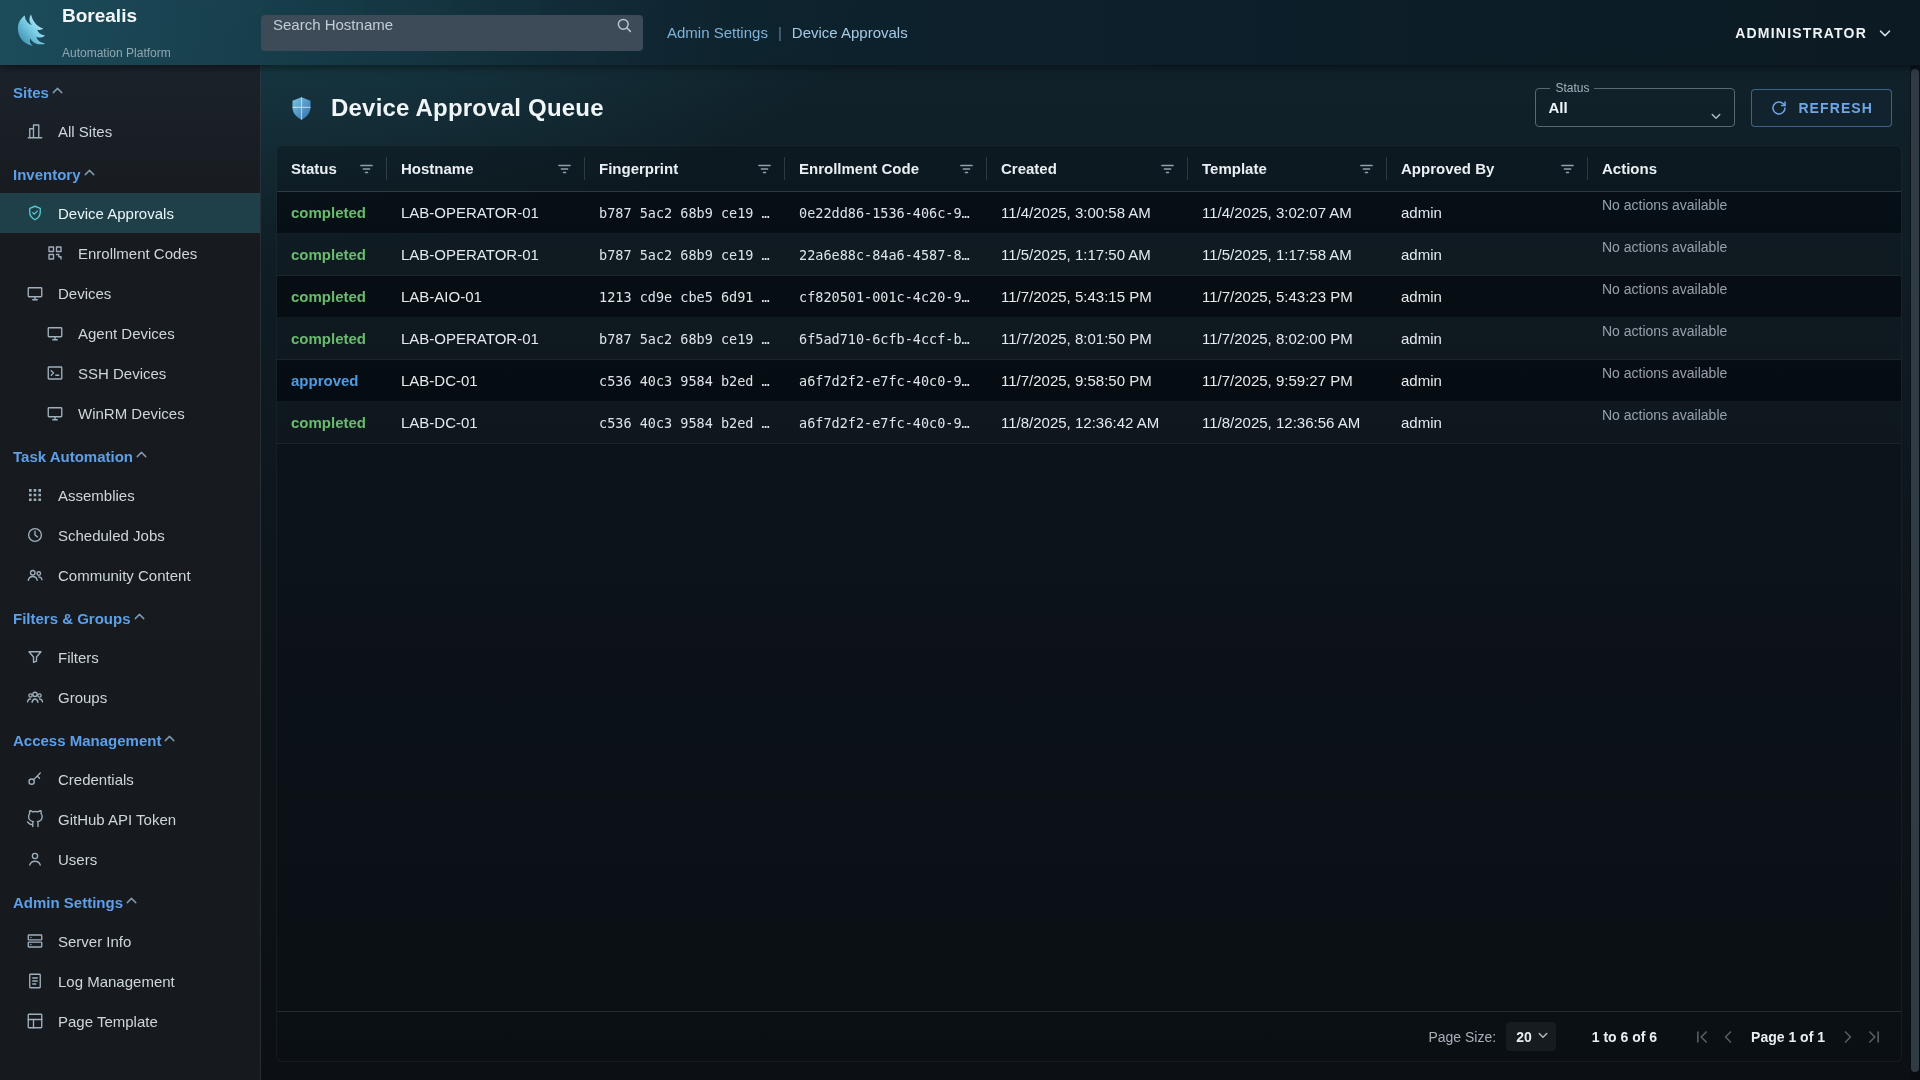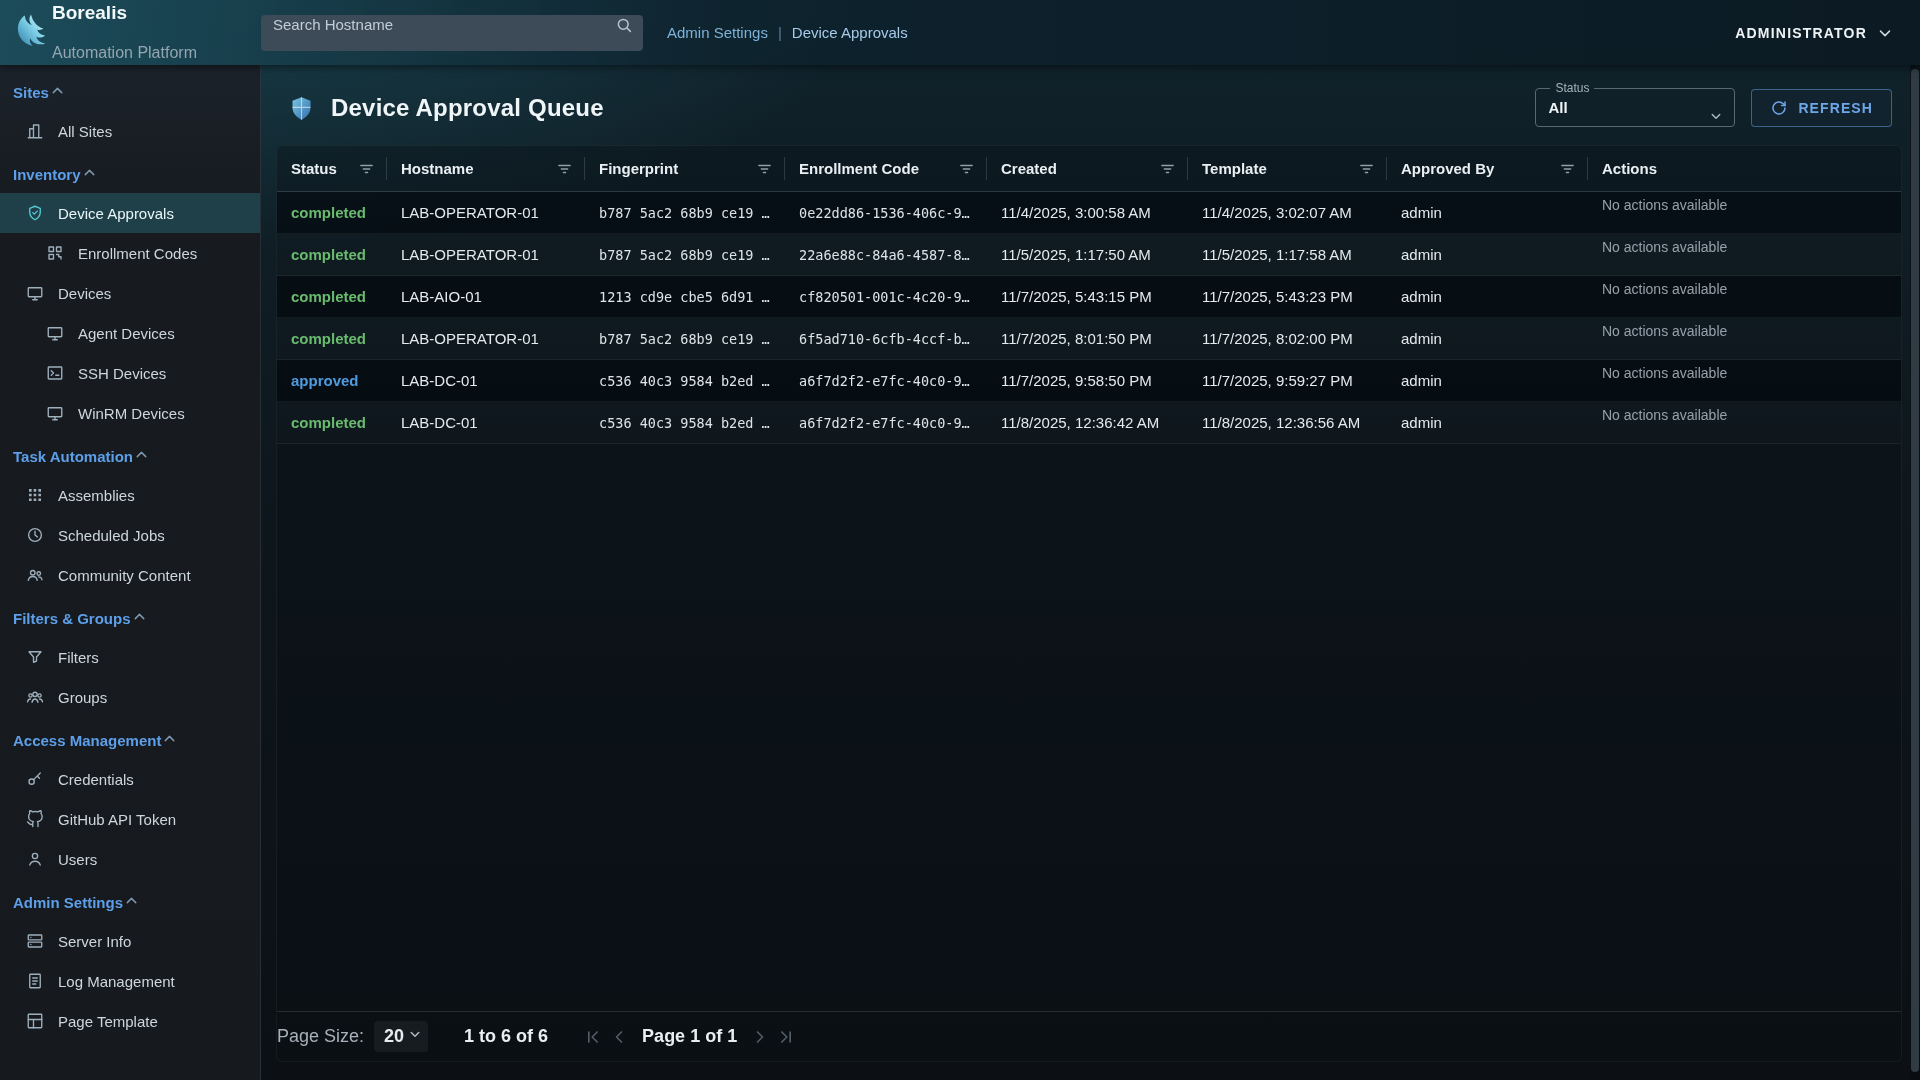--- a/index.html
+++ b/index.html
@@ -8,24 +8,24 @@
     width:1920px;height:1080px;overflow:hidden;
     font-family:"Liberation Sans",sans-serif;color:#dfe6ea;
     background:
       radial-gradient(1100px 520px at 12% -5%, rgba(45,135,155,0.32), rgba(45,135,155,0) 60%),
       linear-gradient(180deg,#10232c 0%, #0e171d 45%, #0c1014 100%);
   }
   
   .topbar{height:65px;display:flex;align-items:center;position:relative;z-index:3;
     background:linear-gradient(90deg, rgba(30,80,95,0.85), rgba(14,35,46,0.95) 38%, rgba(12,26,35,0.96));
     box-shadow:0 2px 8px rgba(0,0,0,0.5);}
-  .brand{width:261px;display:flex;align-items:center;padding-left:10px;flex:0 0 261px;}
+  .brand{width:261px;display:flex;align-items:center;gap:10px;padding-left:10px;flex:0 0 261px;}
   .brand-text{display:flex;flex-direction:column;line-height:1.15;}
   .brand-title{font-size:19px;font-weight:700;color:#f2f7fa;}
-  .brand-sub{font-size:16px;color:#93a6b2;margin-top:20px;}
+  .brand-sub{font-size:12px;color:#93a6b2;margin-top:20px;}
   .search{width:382px;height:36px;background:#3d4a57;border-radius:4px;display:flex;align-items:center;padding:0 10px 16px 12px;}
   .search input{flex:1;background:transparent;border:0;outline:0;color:#e6edf2;font-size:15px;font-family:inherit;}
   .search input::placeholder{color:#c3cdd6;}
   .search svg{width:18px;height:18px;stroke:#b9c4cd;fill:none;stroke-width:2;stroke-linecap:round;}
   .breadcrumb{display:flex;align-items:center;gap:10px;margin-left:24px;font-size:15px;}
   .crumb1{color:#7fb2d9;cursor:pointer;}
   .crumb-sep{color:#5f7d96;}
   .crumb2{color:#a6c9e8;cursor:pointer;}
   .user{margin-left:auto;margin-right:26px;display:flex;align-items:center;gap:9px;color:#eef3f6;
     font-size:14px;font-weight:600;letter-spacing:1.2px;cursor:pointer;}
@@ -74,22 +74,22 @@
   tbody td{height:42px;padding:0 14px;font-size:15px;color:#e4eaee;border-bottom:1px solid rgba(255,255,255,0.055);
     white-space:nowrap;overflow:hidden;}
   tbody tr:nth-child(odd){background:rgba(1,5,9,0.45);}
   tbody tr:nth-child(even){background:rgba(255,255,255,0.015);}
   .status{font-weight:600;}
   .status.completed{color:#69bb6e;}
   .status.approved{color:#4f9be0;}
   .mono{font-family:"DejaVu Sans Mono",monospace;font-size:13.5px;color:#dde4e9;}
   td.actions{vertical-align:top;padding-top:5px;font-size:14px;color:#97a1ab;}
   
-  .table-footer{height:50px;flex:0 0 50px;display:flex;align-items:center;justify-content:flex-start;
-    border-top:1px solid rgba(255,255,255,0.12);padding-right:14px;font-size:18px;color:#a7b1ba;}
+  .table-footer{height:50px;flex:0 0 50px;display:flex;align-items:center;justify-content:flex-end;
+    border-top:1px solid rgba(255,255,255,0.12);padding-right:14px;font-size:14px;color:#a7b1ba;}
   .ps-label{margin-right:10px;}
   .ps-select{display:flex;align-items:center;gap:2px;padding:4px 4px 4px 10px;border-radius:4px;
     background:rgba(255,255,255,0.05);color:#e6ecf0;font-weight:600;cursor:pointer;}
   .range{margin-left:36px;color:#e9eef2;font-weight:700;}
   .pager{margin-left:32px;display:flex;align-items:center;gap:0;}
   .pg-btn{display:flex;padding:3px;cursor:pointer;}
   .pg-btn svg{width:20px;height:20px;stroke:#525d66;fill:none;stroke-width:2;stroke-linecap:round;stroke-linejoin:round;}
   .pg-label{margin:0 10px;color:#e9eef2;font-weight:700;}
   
   .scrollbar{position:fixed;right:0;top:65px;width:10px;height:1015px;background:rgba(8,12,16,0.6);}

